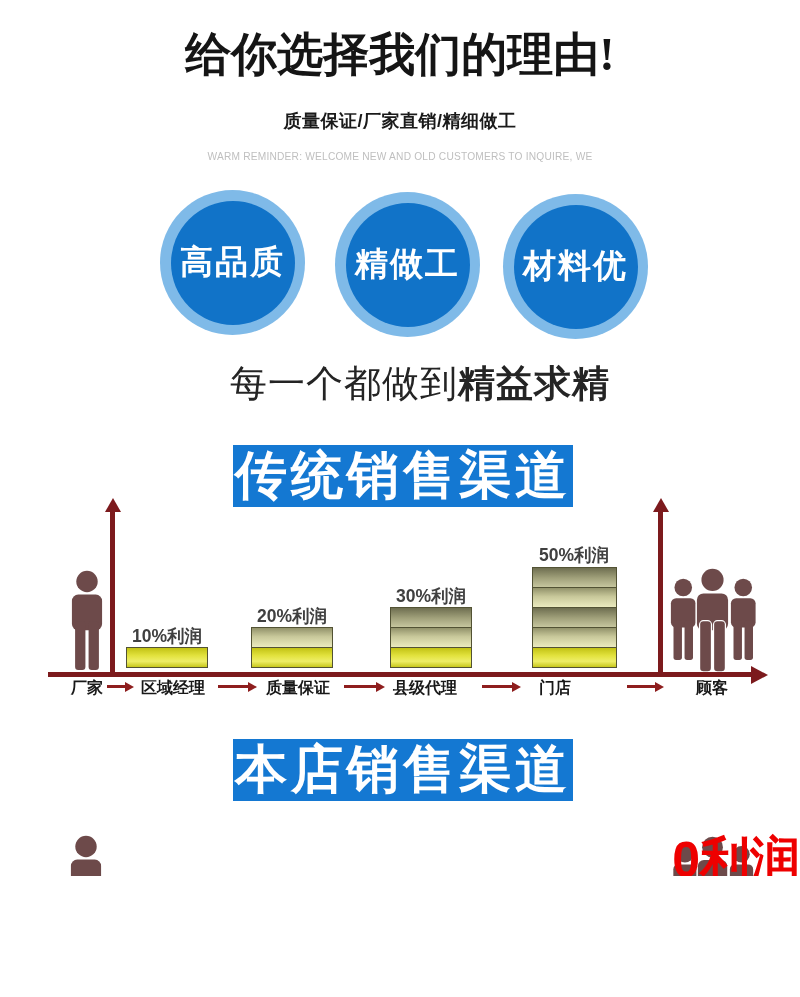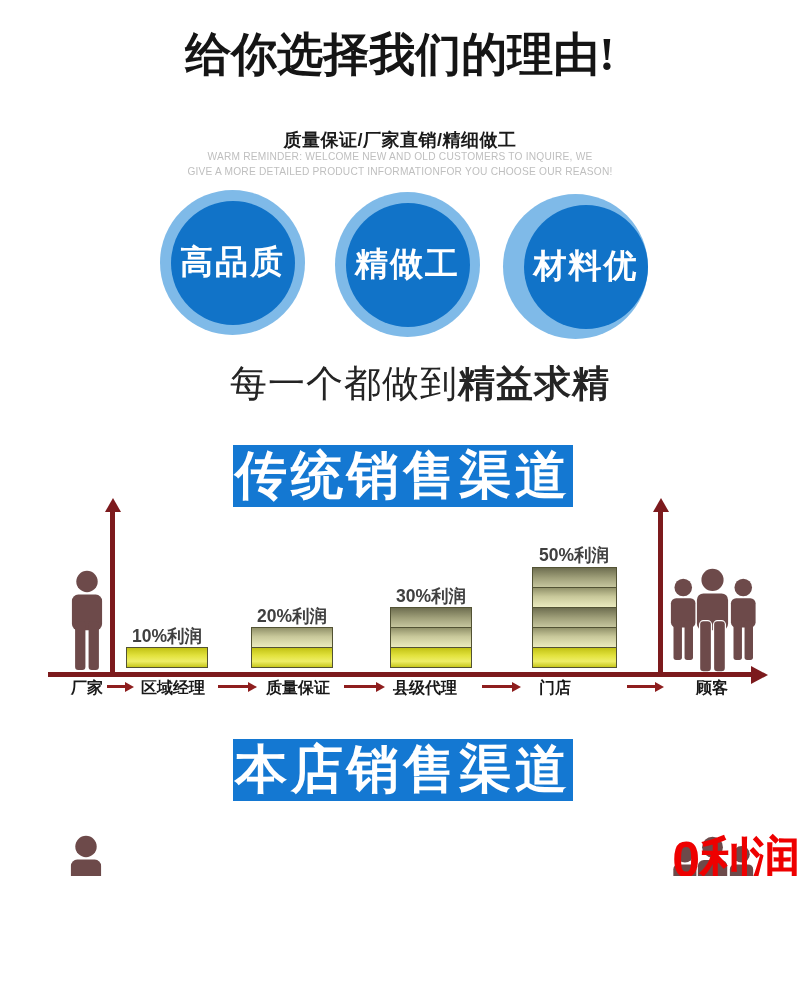--- a/index.html
+++ b/index.html
@@ -3,31 +3,31 @@
 <meta charset="utf-8">
 <style>
   * { margin:0; padding:0; box-sizing:border-box; }
   body { background:#fff; }
   .page { position:relative; width:800px; height:876px; background:#fff; overflow:hidden;
           font-family:"Liberation Sans","DejaVu Sans",sans-serif; }
   .title { position:absolute; top:29px; left:0; width:100%; text-align:center;
            font-family:"Liberation Serif","DejaVu Serif",serif; font-weight:bold;
            font-size:46px; color:#151515; line-height:1.15; }
   .subtitle { position:absolute; top:109px; left:0; width:100%; text-align:center;
-              font-weight:bold; font-size:18px; color:#1a1a1a; letter-spacing:0.5px;margin-top:19px; }
+              font-weight:bold; font-size:18px; color:#1a1a1a; letter-spacing:0.5px; }
   .reminder { position:absolute; top:149px; left:0; width:100%; text-align:center;
               font-size:10.2px; line-height:15px; color:#bfbfbf; letter-spacing:0.2px; }
   .badge { position:absolute; width:145px; height:145px; border-radius:50%;
            display:flex; align-items:center; justify-content:center; }
   .badge-inner { width:124px; height:124px; border-radius:50%;
                  display:flex; align-items:center; justify-content:center;
                  color:#fff; font-size:33px; font-weight:bold; letter-spacing:2px; }
   .badge.b0 { left:160px; top:190px; }
   .badge.b1 { left:335px; top:192px; }
-  .badge.b2 { left:503px; top:194px;justify-content:flex-end; }
+  .badge.b2 { left:503px; top:194px; }
   .tagline { position:absolute; top:359px; left:0; width:100%; text-align:center;
              font-size:37px; color:#242424; letter-spacing:1px;padding-left:40px; }
   .tagline .bold { font-weight:bold; }
   .banner { position:absolute; left:233px; width:340px; height:62px;
             display:flex; align-items:center; justify-content:center;
             color:#fff; font-size:52px; font-weight:bold; letter-spacing:4px; }
   .banner.banner1 { top:445px; }
   .banner.banner2 { top:739px; }
   
   .vaxis { position:absolute; width:5px; top:511px; height:166px; }
@@ -101,21 +101,20 @@
         <rect x="10" y="65" width="13" height="61" rx="4"></rect>
         <rect x="27" y="65" width="13" height="61" rx="4"></rect>
       </g>
     </defs>
   </svg>
 
   <div class="title">给你选择我们的理由!</div>
   <div class="subtitle">质量保证/厂家直销/精细做工</div>
   <div class="reminder">
     <div>WARM REMINDER: WELCOME NEW AND OLD CUSTOMERS TO INQUIRE, WE</div>
-    <div>GIVE A MORE DETAILED PRODUCT INFORMATIONFOR YOU CHOOSE OUR REASON!</div>
   </div>
 
   <div class="badge b1" style="background:#7fbae8">
     <div class="badge-inner" style="background:#1173c8">精做工</div>
   </div>
   <div class="badge b0" style="background:#7fbae8">
     <div class="badge-inner" style="background:#1173c8">高品质</div>
   </div>
   <div class="badge b2" style="background:#7fbae8">
     <div class="badge-inner" style="background:#1173c8">材料优</div>

